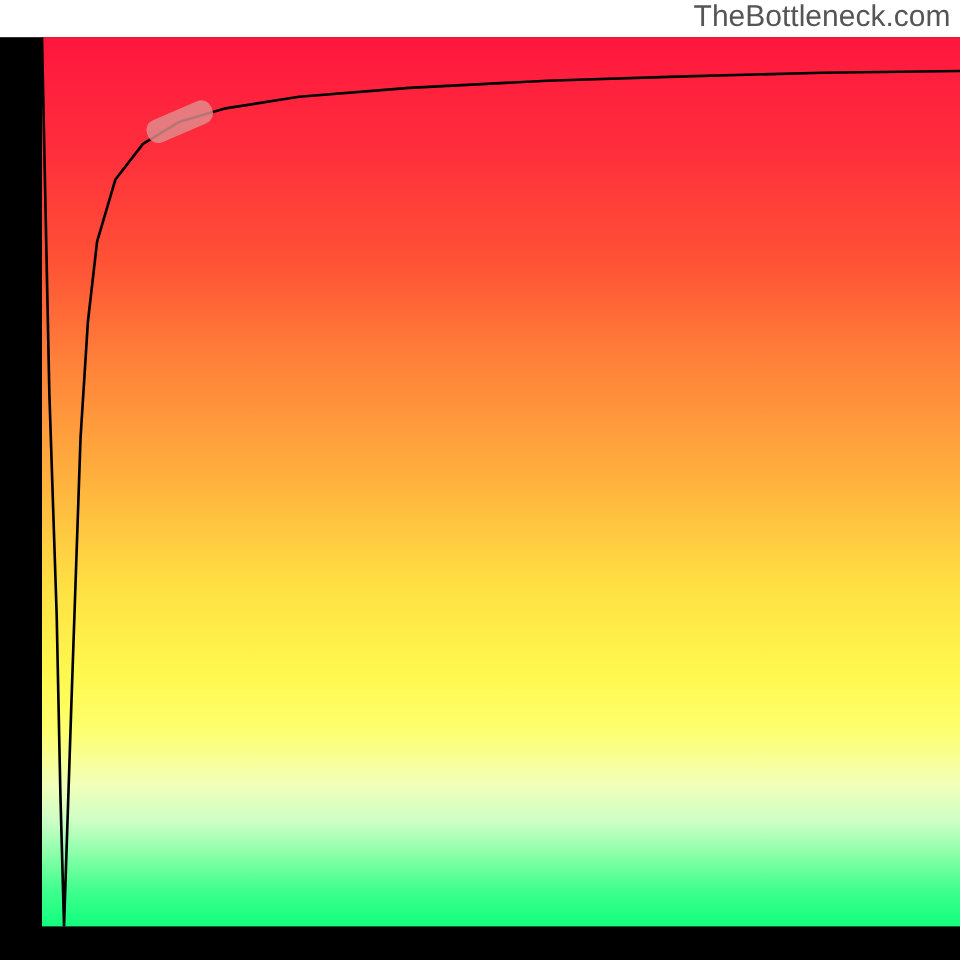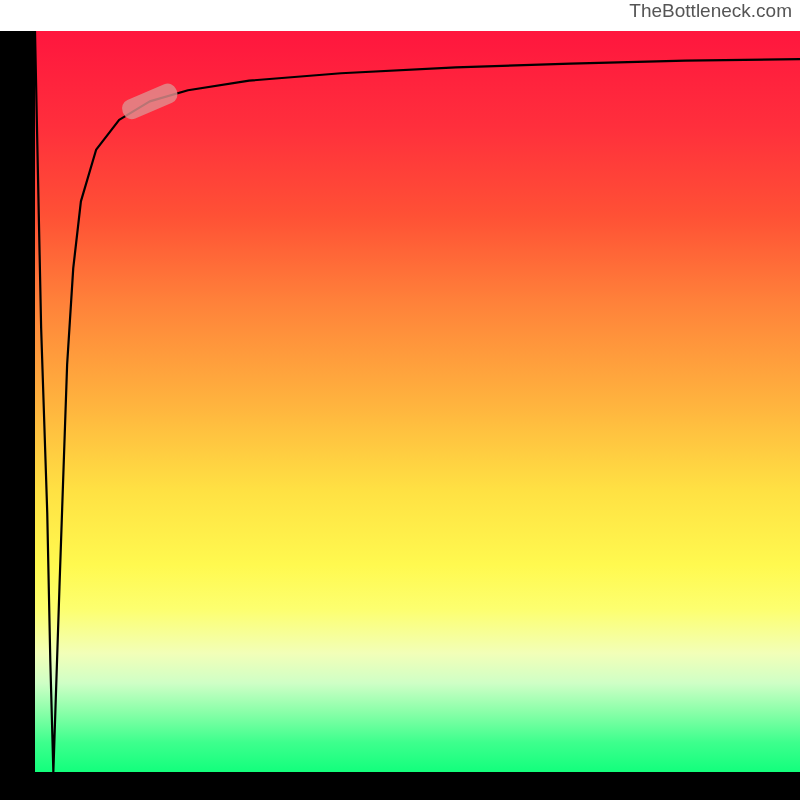--- a/index.html
+++ b/index.html
@@ -13,21 +13,21 @@
   .page {
     position: relative;
     width: 800px;
     height: 800px;
   }
   .attribution {
     position: absolute;
     top: 0;
     right: 8px;
     font-family: Arial, Helvetica, sans-serif;
-    font-size: 19px;
+    font-size: 25px;
     color: #555555;
     font-weight: 400;
     user-select: none;
   }
   .frame {
     position: absolute;
     left: 0;
     top: 31px;
     width: 800px;
     height: 769px;

